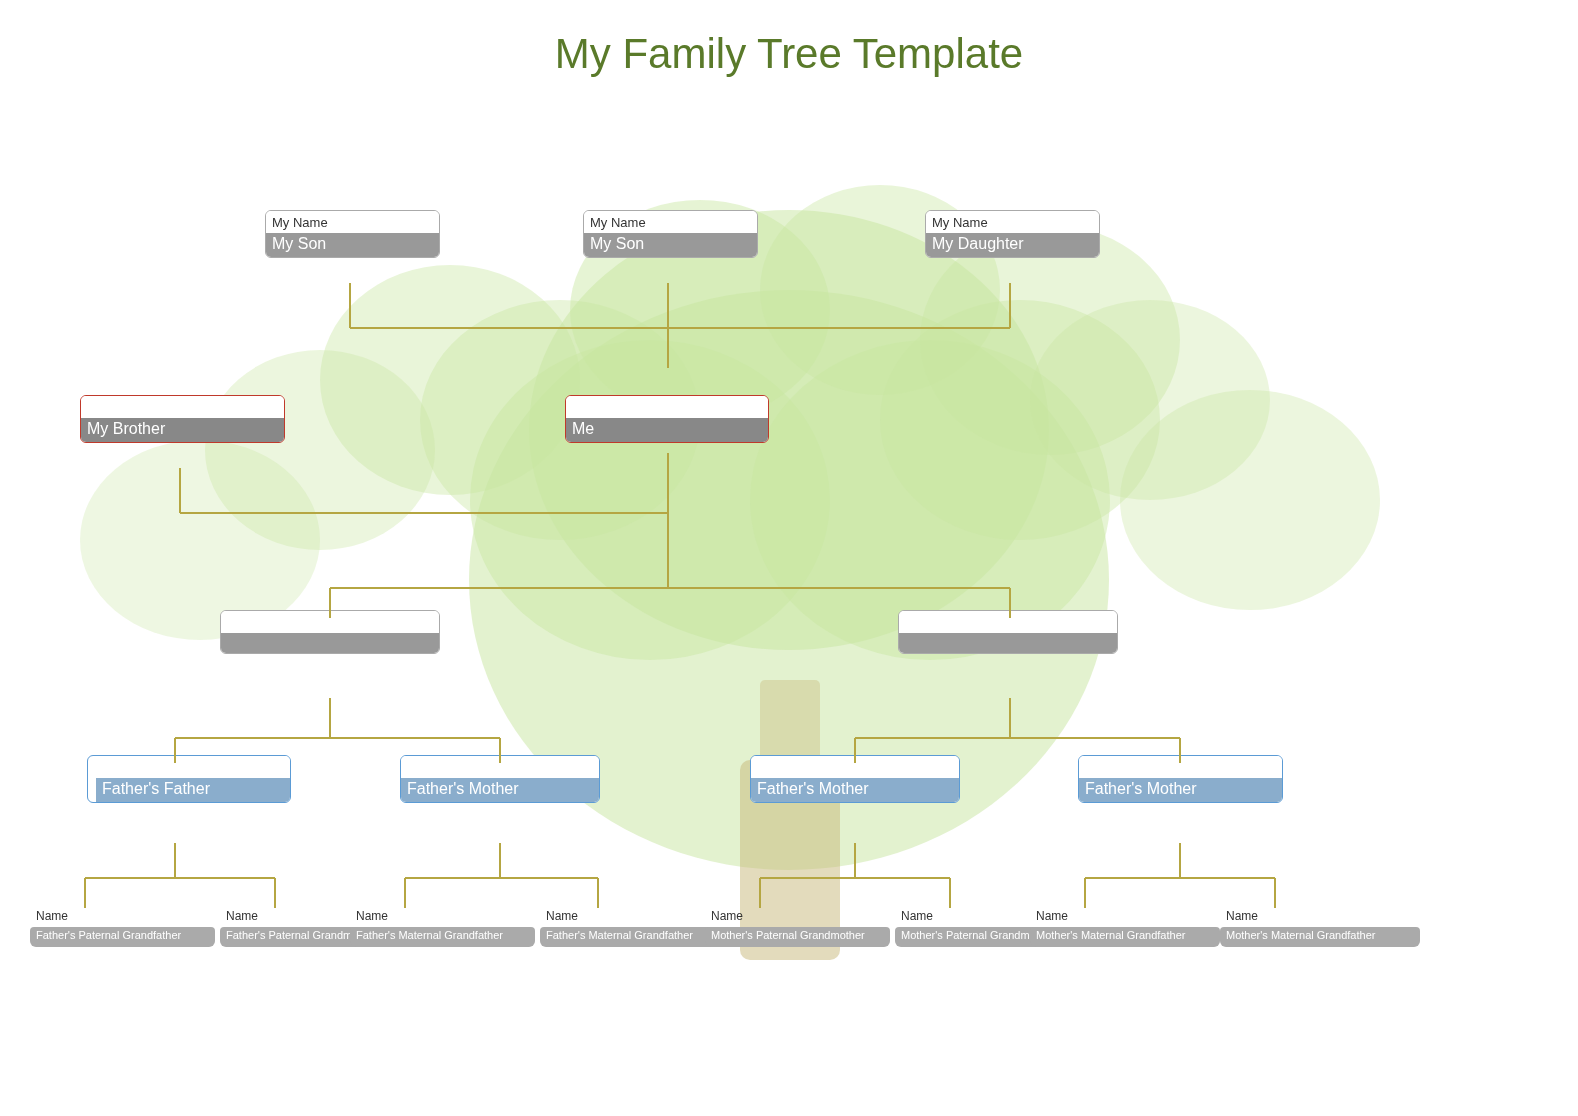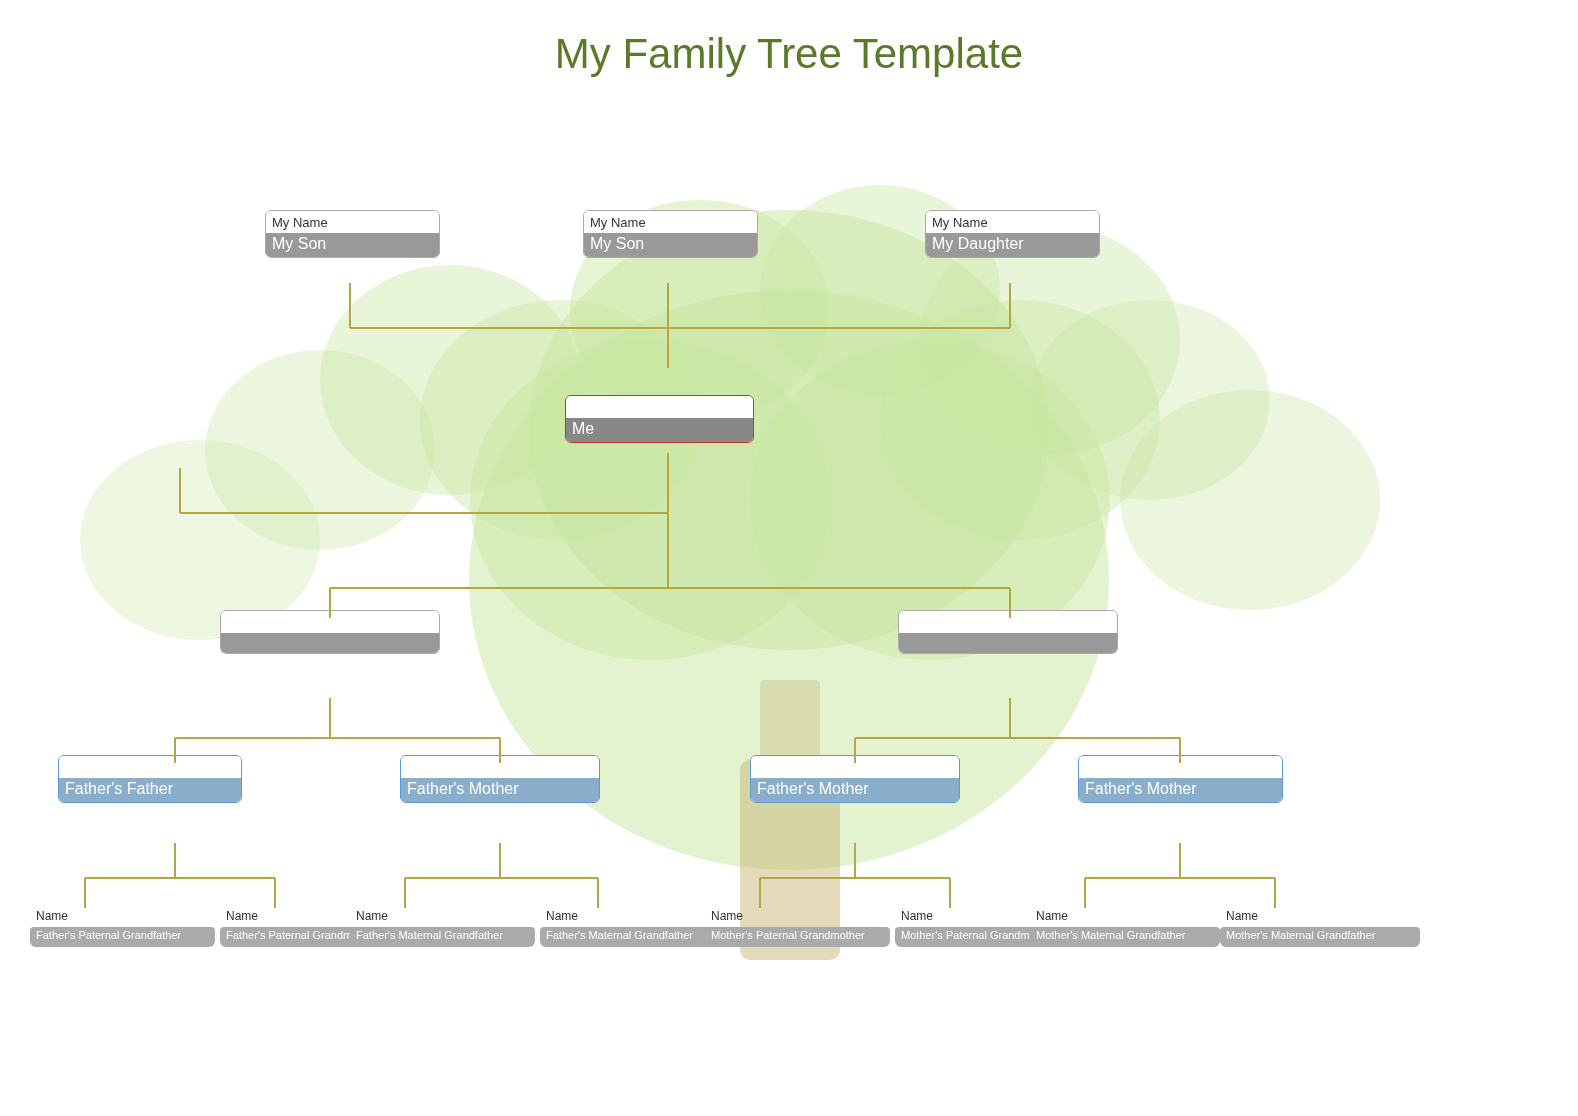--- a/index.html
+++ b/index.html
@@ -202,37 +202,41 @@
   <div class="node" style="left:563px; top:120px; width:175px;">
     <div class="name-row">My Name</div>
     <div class="role-row">My Son</div>
   </div>
 
   <div class="node" style="left:905px; top:120px; width:175px;">
     <div class="name-row">My Name</div>
     <div class="role-row">My Daughter</div>
   </div>
 
-
-  <div class="node red-border" style="left:545px; top:305px; width:189px;">
+  <div class="node red-border" style="left:60px; top:305px; width:205px;">
+    <div class="name-row"></div>
+    <div class="role-row">My Brother</div>
+  </div>
+
+  <div class="node red-border" style="left:545px; top:305px; width:204px;">
     <div class="name-row"></div>
     <div class="role-row">Me</div>
   </div>
 
   <div class="node" style="left:200px; top:520px; width:220px;">
     <div class="name-row"></div>
     <div class="role-row"></div>
   </div>
 
   <div class="node" style="left:878px; top:520px; width:220px;">
     <div class="name-row"></div>
     <div class="role-row"></div>
   </div>
 
-  <div class="node blue-border" style="left:38px; top:665px; width:184px;">
+  <div class="node blue-border" style="left:67px; top:665px; width:204px;padding-left:8px;">
     <div class="name-row"></div>
     <div class="role-row">Father's Father</div>
   </div>
 
   <div class="node blue-border" style="left:380px; top:665px; width:200px;">
     <div class="name-row"></div>
     <div class="role-row">Father's Mother</div>
   </div>
 
   <div class="node blue-border" style="left:730px; top:665px; width:210px;">

